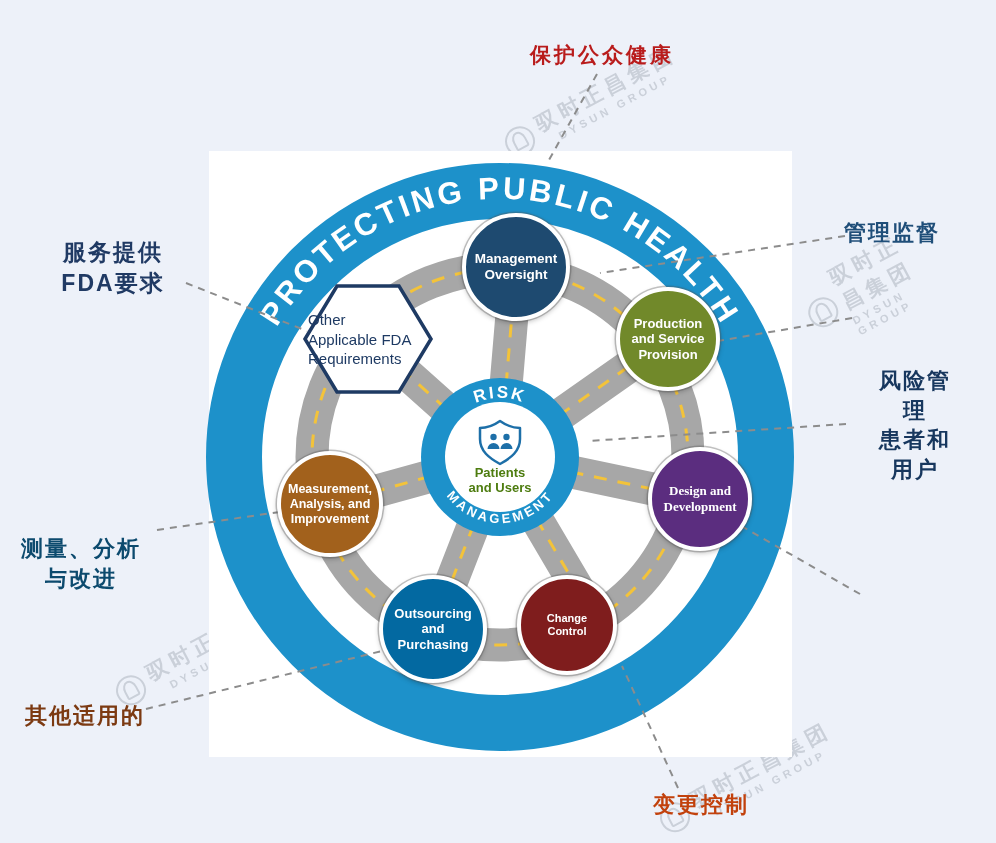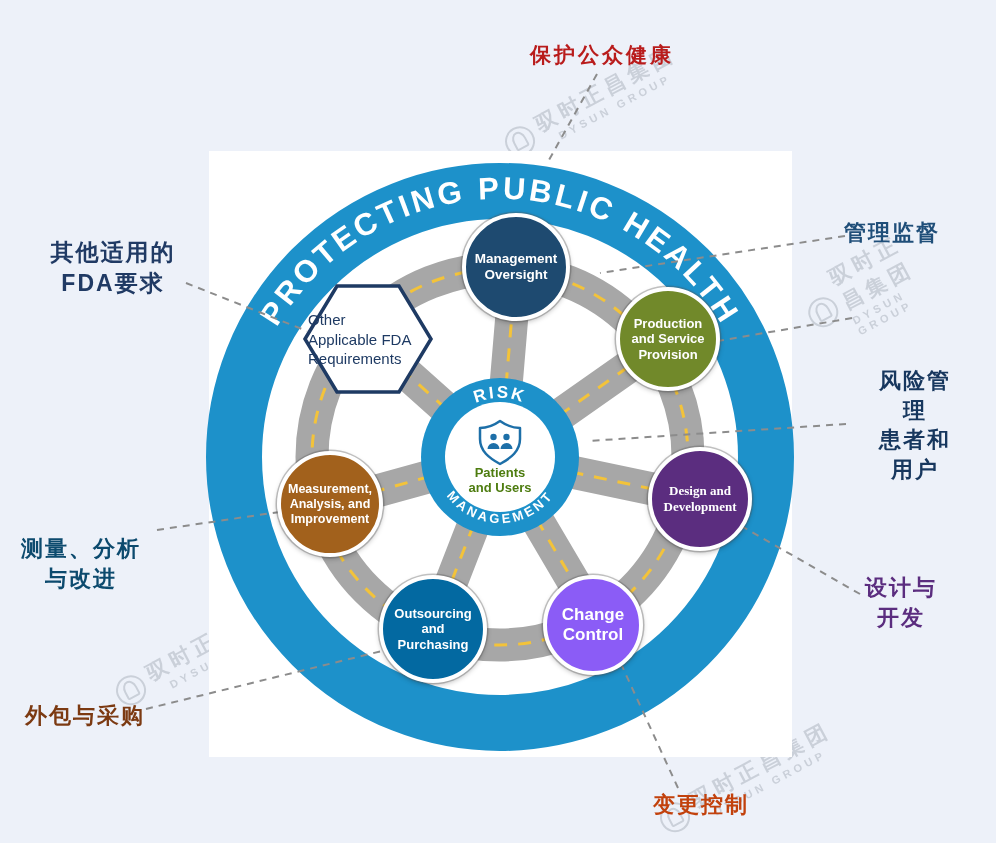--- a/index.html
+++ b/index.html
@@ -142,41 +142,40 @@
     </g>
   </svg>
 
   <div class="node" style="left: 462px; top: 213px; width: 108px; height: 108px; font-size: 13.5px; background: rgb(30, 74, 112);">Management
 Oversight</div>
   <div class="node" style="left: 616px; top: 287px; width: 104px; height: 104px; font-size: 13px; background: rgb(113, 137, 42);">Production
 and Service
 Provision</div>
   <div class="node" style="left: 648px; top: 447px; width: 104px; height: 104px; font-size: 13px; background: rgb(91, 45, 127); font-family: Liberation Serif, serif;">Design and
 Development</div>
-  <div class="node" style="left: 543px; top: 575px; width: 100px; height: 100px; font-size: 17px; background: #8b5cf6;">Change
+  <div class="node" style="left: 517px; top: 575px; width: 100px; height: 100px; font-size: 11px; background: #7f1d1d;">Change
 Control</div>
   <div class="node" style="left: 379px; top: 575px; width: 108px; height: 108px; font-size: 13px; background: #0369a1;">Outsourcing
 and
 Purchasing</div>
   <div class="node" style="left: 277px; top: 451px; width: 106px; height: 106px; font-size: 12.5px; background: rgb(162, 97, 28);">Measurement,
 Analysis, and
 Improvement</div>
 
   <div class="hex-label" style="left: 368px; top: 339px; width: 120px; color: rgb(30, 58, 99);">Other
 Applicable FDA
 Requirements</div>
 
   <div class="hub-label" style="left:500px; top:481px; width:110px;">Patients
 and Users</div>
 
   <div class="cn-label" style="left: 602px; top: 55px; font-size: 21px; letter-spacing: 3px; color: #b91c1c;">保护公众健康</div>
-  <div class="cn-label" style="left: 113px; top: 268px; font-size: 23px; color: rgb(32, 58, 100);">其他适用的
+  <div class="cn-label" style="left: 113px; top: 268px; font-size: 23px; color: rgb(32, 58, 100);">服务提供
 FDA要求</div>
   <div class="cn-label" style="left: 892px; top: 233px; color: rgb(31, 78, 121);">管理监督</div>
   <div class="cn-label" style="left: 915px; top: 425px; color: rgb(23, 55, 94);">风险管理
 患者和用户</div>
-  <div class="cn-label" style="left: 901px; top: 603px; color: rgb(91, 45, 127);">设计与开发</div>
   <div class="cn-label" style="left: 690px; top: 805px; color: #c2410c; margin-left: 11px;">变更控制</div>
-  <div class="cn-label" style="left: 85px; top: 716px; color: rgb(124, 58, 18);">外包与采购</div>
+  <div class="cn-label" style="left: 85px; top: 716px; color: rgb(124, 58, 18);">其他适用的</div>
   <div class="cn-label" style="left: 81px; top: 564px; color: #0c4a6e;">测量、分析
 与改进</div>
 
 </div>
 
 </body></html>

